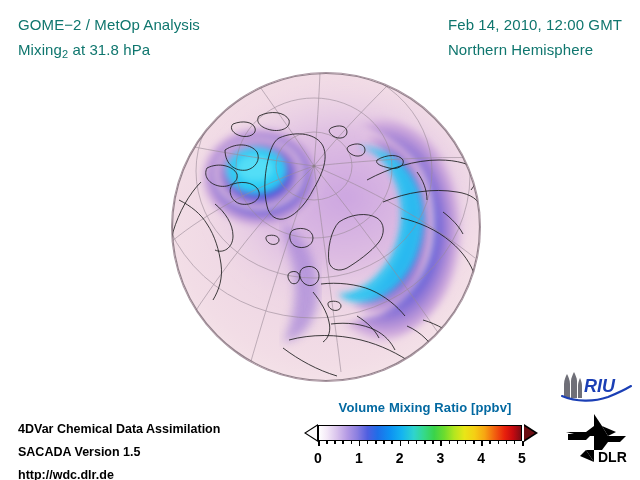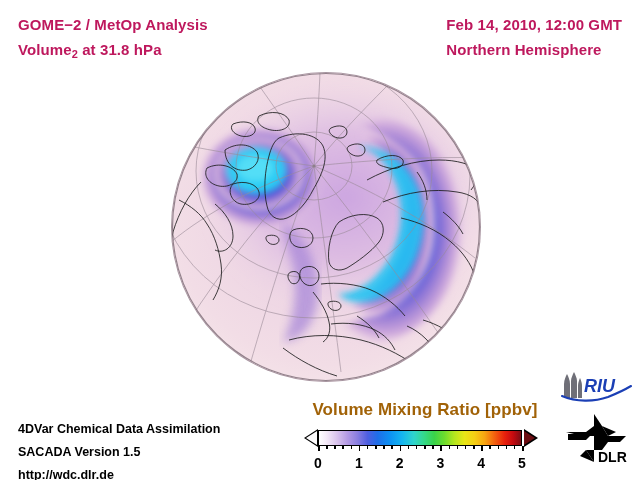--- a/index.html
+++ b/index.html
@@ -8,21 +8,21 @@
     font-family:"Liberation Sans", sans-serif;
     position:relative;overflow:hidden;
     -webkit-font-smoothing:antialiased;
   }
   .stage{position:absolute;inset:0;}
 
   
   .hdr-left{position:absolute;left:18px;top:12px;}
   .hdr-right{position:absolute;right:18px;top:12px;}
   .hdr-line{
-    font-size:15px;font-weight:bold;color:#be185d;
+    font-size:15px;font-weight:normal;color:#0f766e;
     line-height:25px;white-space:nowrap;letter-spacing:0.1px;
   }
   .sub{font-size:11px;vertical-align:-3px;}
 
   
   .globe-wrap{
     position:absolute;left:171px;top:72px;width:310px;height:310px;
   }
   .globe{
     position:absolute;inset:0;border-radius:50%;
@@ -35,21 +35,21 @@
   
   .foot-left{position:absolute;left:18px;top:418px;}
   .foot-line{
     font-size:12.5px;font-weight:bold;color:#000;
     line-height:23px;white-space:nowrap;
   }
 
   
   .cbar-block{position:absolute;left:302px;top:400px;width:246px;}
   .cbar-title{
-    font-size:17px;font-weight:bold;color:#a16207;
+    font-size:13px;font-weight:bold;color:#0369a1;
     text-align:center;white-space:nowrap;letter-spacing:0.1px;
   }
   .cbar-row{position:relative;height:26px;margin-top:6px;}
   .cbar-body{
     position:absolute;left:16px;top:4px;width:204px;height:16px;
     border:1.5px solid #000;box-sizing:border-box;
   }
   .cbar-grad{position:absolute;inset:0;}
   .cap{
     position:absolute;top:3px;width:0;height:0;
@@ -82,21 +82,21 @@
   .dlr{position:absolute;left:564px;top:412px;width:66px;height:54px;}
   .riu svg,.dlr svg{display:block;}
 </style>
 </head>
 <body>
 
 <div class="stage">
 
   <div class="hdr-left">
     <div class="hdr-line">GOME−2 / MetOp Analysis</div>
-    <div class="hdr-line"><span>Volume</span><span class="sub">2</span><span> at 31.8 hPa</span></div>
+    <div class="hdr-line"><span>Mixing</span><span class="sub">2</span><span> at 31.8 hPa</span></div>
   </div>
 
   <div class="hdr-right">
     <div class="hdr-line">Feb 14, 2010, 12:00 GMT</div>
     <div class="hdr-line">Northern Hemisphere</div>
   </div>
 
   <div class="globe-wrap">
     <div class="globe">
       <svg viewBox="0 0 310 310" width="310" height="310">

